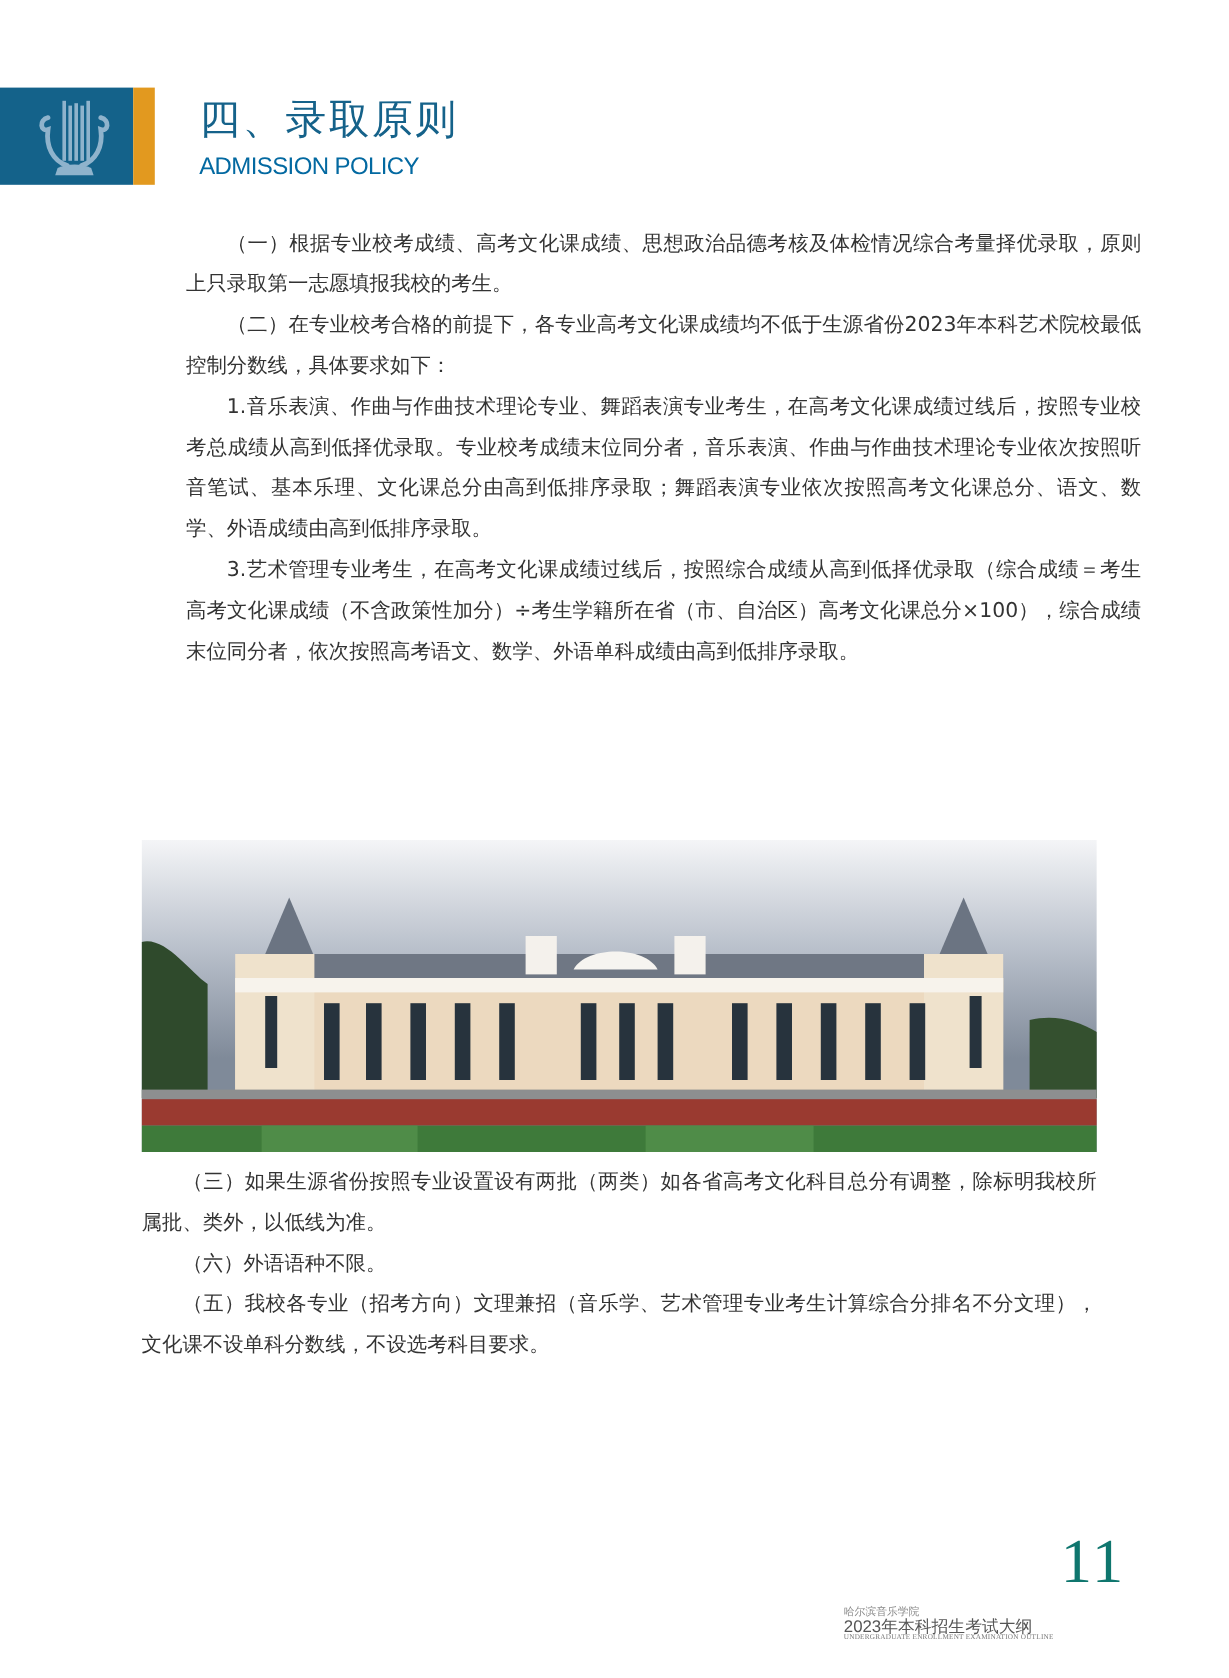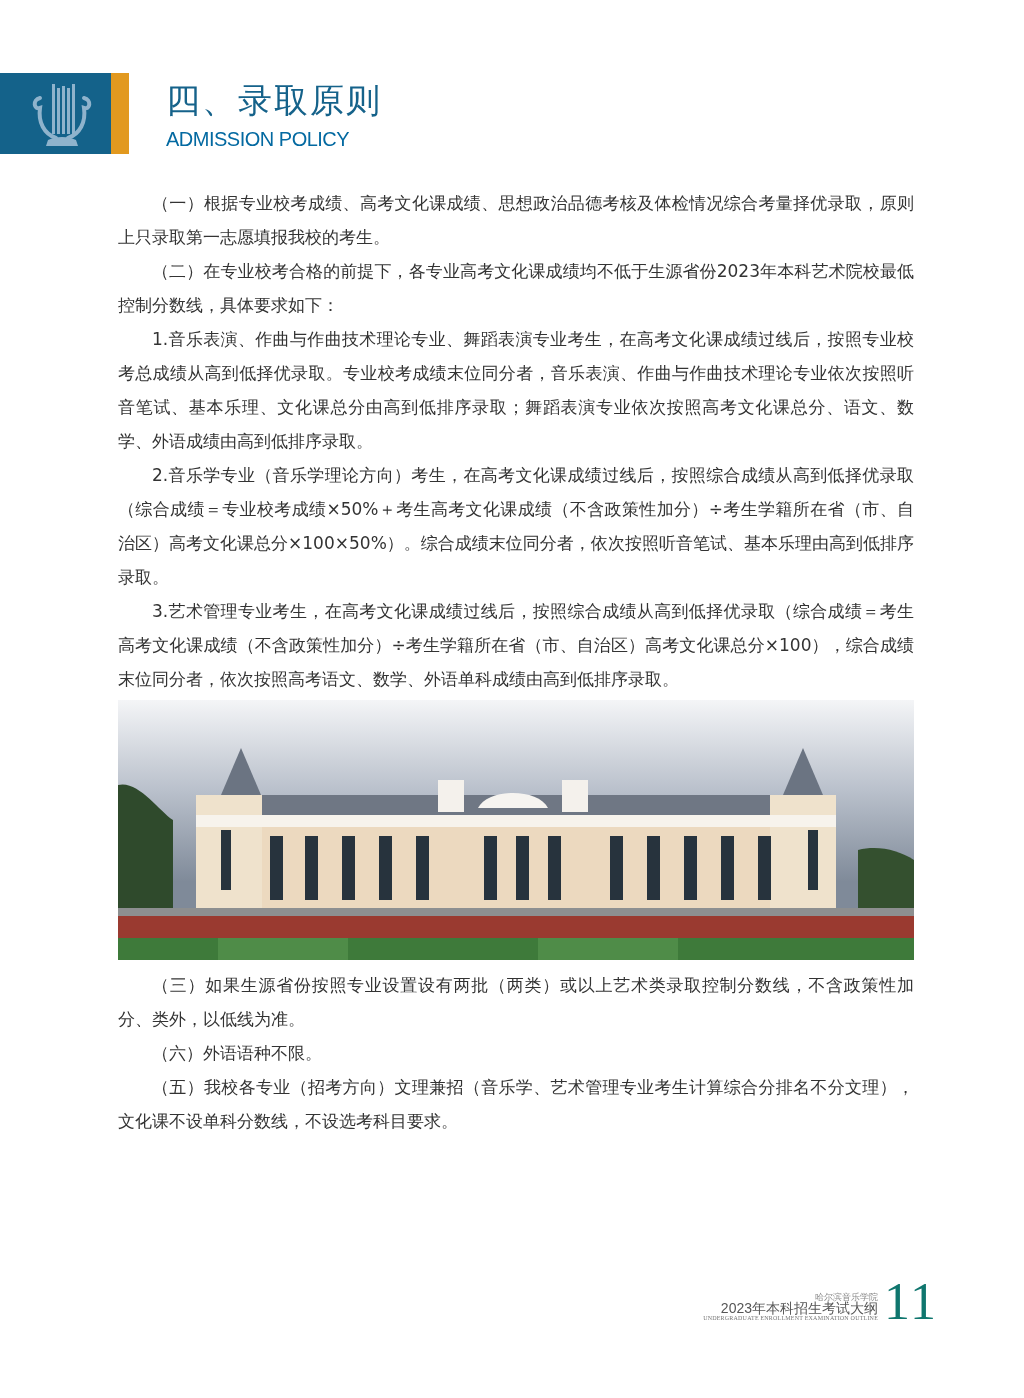--- a/index.html
+++ b/index.html
@@ -8,26 +8,26 @@
 
     .header-band { position: absolute; left: 0; top: 73px; width: 111px; height: 81px; background: #14628a; }
     .header-accent { position: absolute; left: 111px; top: 73px; width: 18px; height: 81px; background: #e2991f; }
     .logo { position: absolute; left: 30px; top: 78px; width: 64px; height: 72px; }
 
     .title-cn { position: absolute; left: 166px; top: 80px; font-size: 34px; font-weight: normal; color: #15628a; letter-spacing: 2px; line-height: 40px; }
     .title-en { position: absolute; left: 166px; top: 124px; font-family: "Liberation Sans", sans-serif; font-size: 20px; color: #0369a1; letter-spacing: -0.5px; line-height: 30px; }
 
     .body-text { position: absolute; left: 118px; width: 796px; font-size: 17px; line-height: 34px; color: #333333; text-align: justify; }
     .body-text p { text-indent: 2em; }
-    .block-a { top: 186px; }
+    .block-a { top: 186px; margin-left: 37px; }
     .block-b { top: 968px; }
 
     .photo { position: absolute; left: 118px; top: 700px; width: 796px; height: 260px; overflow: hidden; }
 
-    .footer { position: absolute; right: 146px; top: 1292px; text-align: right; }
+    .footer { position: absolute; right: 146px; top: 1339px; text-align: left; }
     .footer-school { font-family: "DejaVu Serif", serif; font-size: 9px; color: #8a8a8a; line-height: 11px; }
     .footer-year { font-family: Liberation Sans, sans-serif; font-size: 14px; color: #555; line-height: 11px; }
     .footer-en { font-family: "Liberation Serif", serif; font-size: 6px; color: #777; line-height: 9px; letter-spacing: 0.2px; }
     .page-num { position: absolute; left: 884px; top: 1276px; font-family: "Liberation Serif", serif; font-size: 52px; color: #0f766e; line-height: 52px; letter-spacing: 2px; }
   </style>
 </head>
 <body>
 
 <div class="header-band"></div>
 <div class="header-accent"></div>
@@ -46,21 +46,20 @@
   </g>
 </svg>
 
 <div class="title-cn">四、录取原则</div>
 <div class="title-en">ADMISSION POLICY</div>
 
 <div class="body-text block-a">
   <p>（一）根据专业校考成绩、高考文化课成绩、思想政治品德考核及体检情况综合考量择优录取，原则上只录取第一志愿填报我校的考生。</p>
   <p>（二）在专业校考合格的前提下，各专业高考文化课成绩均不低于生源省份2023年本科艺术院校最低控制分数线，具体要求如下：</p>
   <p>1.音乐表演、作曲与作曲技术理论专业、舞蹈表演专业考生，在高考文化课成绩过线后，按照专业校考总成绩从高到低择优录取。专业校考成绩末位同分者，音乐表演、作曲与作曲技术理论专业依次按照听音笔试、基本乐理、文化课总分由高到低排序录取；舞蹈表演专业依次按照高考文化课总分、语文、数学、外语成绩由高到低排序录取。</p>
-  <p>2.音乐学专业（音乐学理论方向）考生，在高考文化课成绩过线后，按照综合成绩从高到低择优录取（综合成绩＝专业校考成绩×50%＋考生高考文化课成绩（不含政策性加分）÷考生学籍所在省（市、自治区）高考文化课总分×100×50%）。综合成绩末位同分者，依次按照听音笔试、基本乐理由高到低排序录取。</p>
   <p>3.艺术管理专业考生，在高考文化课成绩过线后，按照综合成绩从高到低择优录取（综合成绩＝考生高考文化课成绩（不含政策性加分）÷考生学籍所在省（市、自治区）高考文化课总分×100），综合成绩末位同分者，依次按照高考语文、数学、外语单科成绩由高到低排序录取。</p>
 </div>
 
 <svg class="photo" viewBox="0 0 796 260" preserveAspectRatio="none">
   <defs>
     <linearGradient id="sky" x1="0" y1="0" x2="0" y2="1">
       <stop offset="0" stop-color="#f4f5f7"></stop>
       <stop offset="0.35" stop-color="#b9c0cb"></stop>
       <stop offset="0.7" stop-color="#7f8a99"></stop>
     </linearGradient>
@@ -103,21 +102,21 @@
   </g>
 
   <rect x="0" y="208" width="796" height="8" fill="#8d8f90"></rect>
   <rect x="0" y="216" width="796" height="22" fill="#9a3a30"></rect>
   <rect x="0" y="238" width="796" height="22" fill="#3e7a3a"></rect>
   <rect x="100" y="238" width="130" height="22" fill="#4f8c48"></rect>
   <rect x="420" y="238" width="140" height="22" fill="#4f8c48"></rect>
 </svg>
 
 <div class="body-text block-b">
-  <p>（三）如果生源省份按照专业设置设有两批（两类）或以上艺术类录取控制分数线，不含政策性加分、类外，以低线为准。</p>
+  <p>（三）如果生源省份按照专业设置设有两批（两类）如各省高考文化科目总分有调整，除标明我校所属批、类外，以低线为准。</p>
   <p>（六）外语语种不限。</p>
   <p>（五）我校各专业（招考方向）文理兼招（音乐学、艺术管理专业考生计算综合分排名不分文理），文化课不设单科分数线，不设选考科目要求。</p>
 </div>
 
 <div class="footer">
   <div class="footer-school">哈尔滨音乐学院</div>
   <div class="footer-year">2023年本科招生考试大纲</div>
   <div class="footer-en">UNDERGRADUATE ENROLLMENT EXAMINATION OUTLINE</div>
 </div>
 <div class="page-num">11</div>

